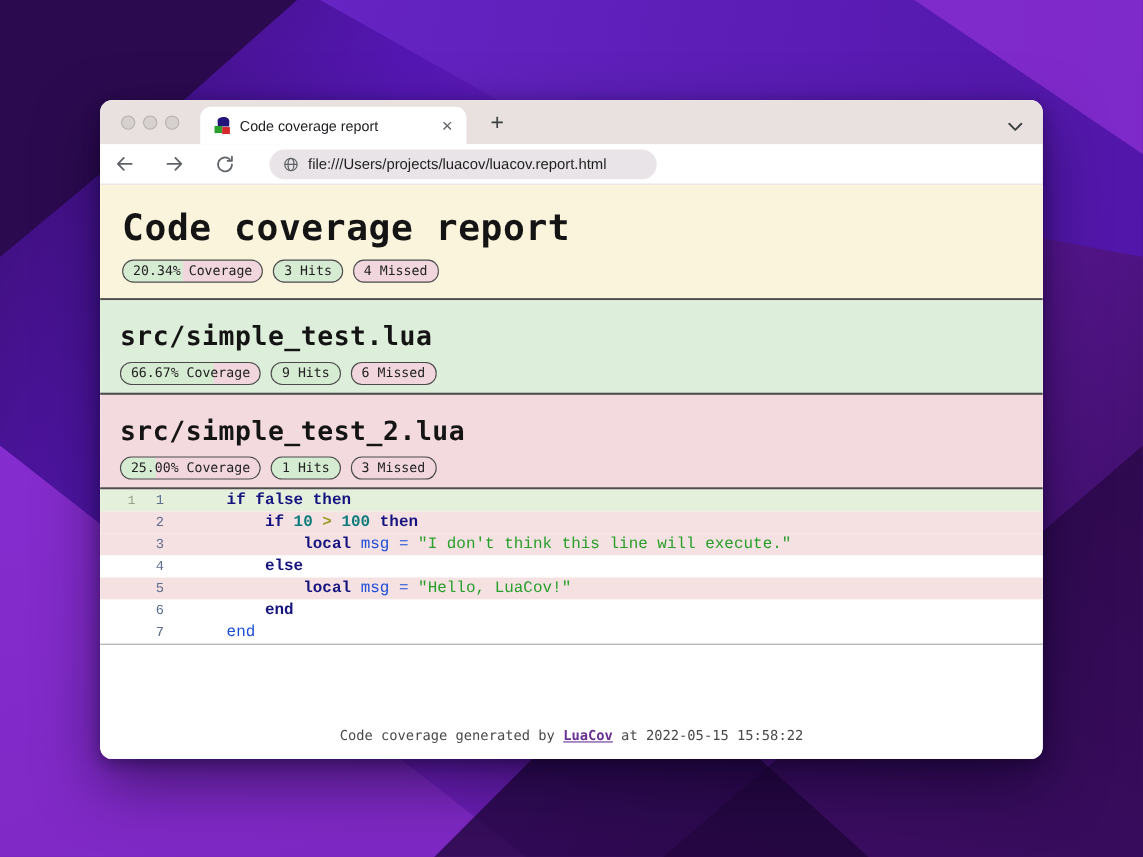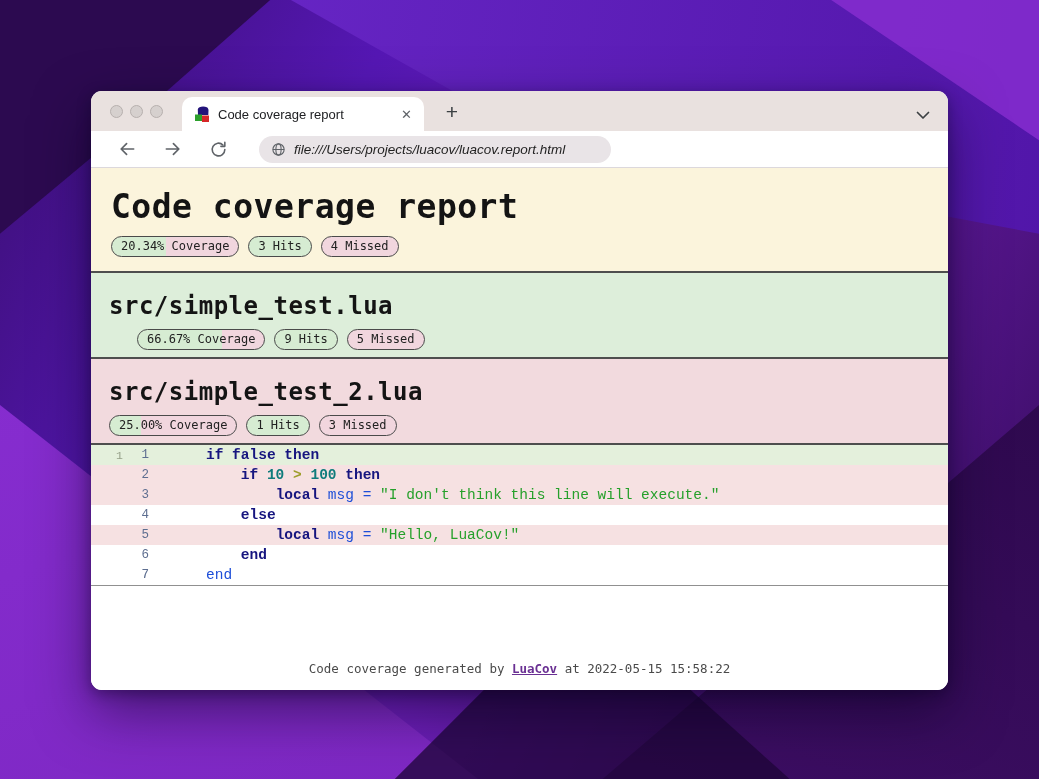--- a/index.html
+++ b/index.html
@@ -35,40 +35,40 @@
   .tab{margin-left:91px;width:242px;height:34px;background:#fff;
     border-radius:10px 10px 0 0;display:flex;align-items:center;gap:8px;
     padding:0 10px 0 12px;box-sizing:border-box;}
   .tab-title{flex:1;font-size:13px;color:#202124;white-space:nowrap;overflow:hidden;}
   .tab-close{font-size:13px;color:#5f6368;line-height:1;padding:2px;}
   .newtab{margin:0 0 7px 16px;width:24px;height:24px;display:flex;align-items:center;justify-content:center;
     font-size:21px;font-weight:300;color:#3c4043;}
   .strip-chevron{position:absolute;right:18px;bottom:11px;display:flex;}
   
   .toolbar{height:37px;background:#fff;flex:none;display:flex;align-items:center;
-    padding:0 22px;gap:19px;border-bottom:1px solid #dcd8dc;box-sizing:border-box;font-style:italic;}
+    padding:0 8px;gap:19px;border-bottom:1px solid #dcd8dc;box-sizing:border-box;}
   .navbtn{width:27px;height:27px;display:flex;align-items:center;justify-content:center;}
   .urlpill{margin-left:8px;width:352px;height:27px;background:#e9e4e7;border-radius:14px;
     display:flex;align-items:center;gap:8px;padding:0 12px;box-sizing:border-box;}
   .urltext{font-size:13.5px;color:#1f1f1f;white-space:nowrap;}
 
   
   .page{flex:1;display:flex;flex-direction:column;background:#fff;min-height:0;}
   .report-header{height:105px;box-sizing:border-box;background:var(--header-bg);
     border-bottom:2px solid #4e4e4e;padding:21px 20px 0;}
   .report-header h1{margin:0 0 10px;font:700 33px/1.12 "DejaVu Sans Mono", monospace;color:#141414;letter-spacing:.5px;}
   .file-section{height:86px;box-sizing:border-box;border-bottom:2px solid #4e4e4e;padding:16px 18px 0;}
   .file-section h2{margin:4px 0 8px;font:700 24px/1.15 "DejaVu Sans Mono", monospace;color:#141414;letter-spacing:.5px;}
   .sec-hit{background:var(--hit-bg);}
   .sec-miss{background:var(--miss-bg);}
   .badges{display:flex;gap:9px;}
   .badge{font:12px/1 "DejaVu Sans Mono", monospace;color:#222;border:1px solid #4a4a4a;
     border-radius:20px;padding:3px 9px 4px;background:var(--badge-pink);white-space:nowrap;}
   .badge-hits{background:var(--badge-green);}
-  .badge-missed{background:var(--badge-pink);}
+  .badge-missed{background:var(--badge-pink);border-radius:10px;}
 
   
   .code-block{border-bottom:1px solid #909090;font-family:"Liberation Mono", monospace;}
   .code-row{height:20px;display:flex;align-items:center;padding-left:6px;background:#fff;}
   .code-row.hit{background:var(--row-hit);}
   .code-row.miss{background:var(--row-miss);}
   .col-hits{flex:none;width:26px;text-align:right;font-size:11.5px;color:#96a089;}
   .col-num{flex:none;width:26px;margin-right:13px;text-align:right;font-size:12.5px;color:#5d6e90;}
   .col-code{font-size:14.5px;color:#222;white-space:pre;margin-left:44px;}
   .tk-kw{color:var(--tk-keyword);font-weight:700;}
@@ -152,23 +152,23 @@
       <div class="badges">
           <span class="badge " style="background: linear-gradient(90deg, var(--badge-green) 42.86%, var(--badge-pink) 42.86%);">20.34% Coverage</span>
           <span class="badge badge-hits">3 Hits</span>
           <span class="badge badge-missed">4 Missed</span>
         </div>
     </div>
 
     <div class="file-section sec-hit">
       <h2>src/simple_test.lua</h2>
       <div class="badges">
-          <span class="badge " style="background: linear-gradient(90deg, var(--badge-green) 66.67%, var(--badge-pink) 66.67%); margin-left: 28px;">66.67% Coverage</span>
+          <span class="badge " style="background: linear-gradient(90deg, var(--badge-green) 66.67%, var(--badge-pink) 66.67%);">66.67% Coverage</span>
           <span class="badge badge-hits">9 Hits</span>
-          <span class="badge badge-missed">5 Missed</span>
+          <span class="badge badge-missed">6 Missed</span>
         </div>
     </div>
 
     <div class="file-section sec-miss">
       <h2>src/simple_test_2.lua</h2>
       <div class="badges">
           <span class="badge " style="background: linear-gradient(90deg, var(--badge-green) 25%, var(--badge-pink) 25%);">25.00% Coverage</span>
           <span class="badge badge-hits">1 Hits</span>
           <span class="badge badge-missed">3 Missed</span>
         </div>

